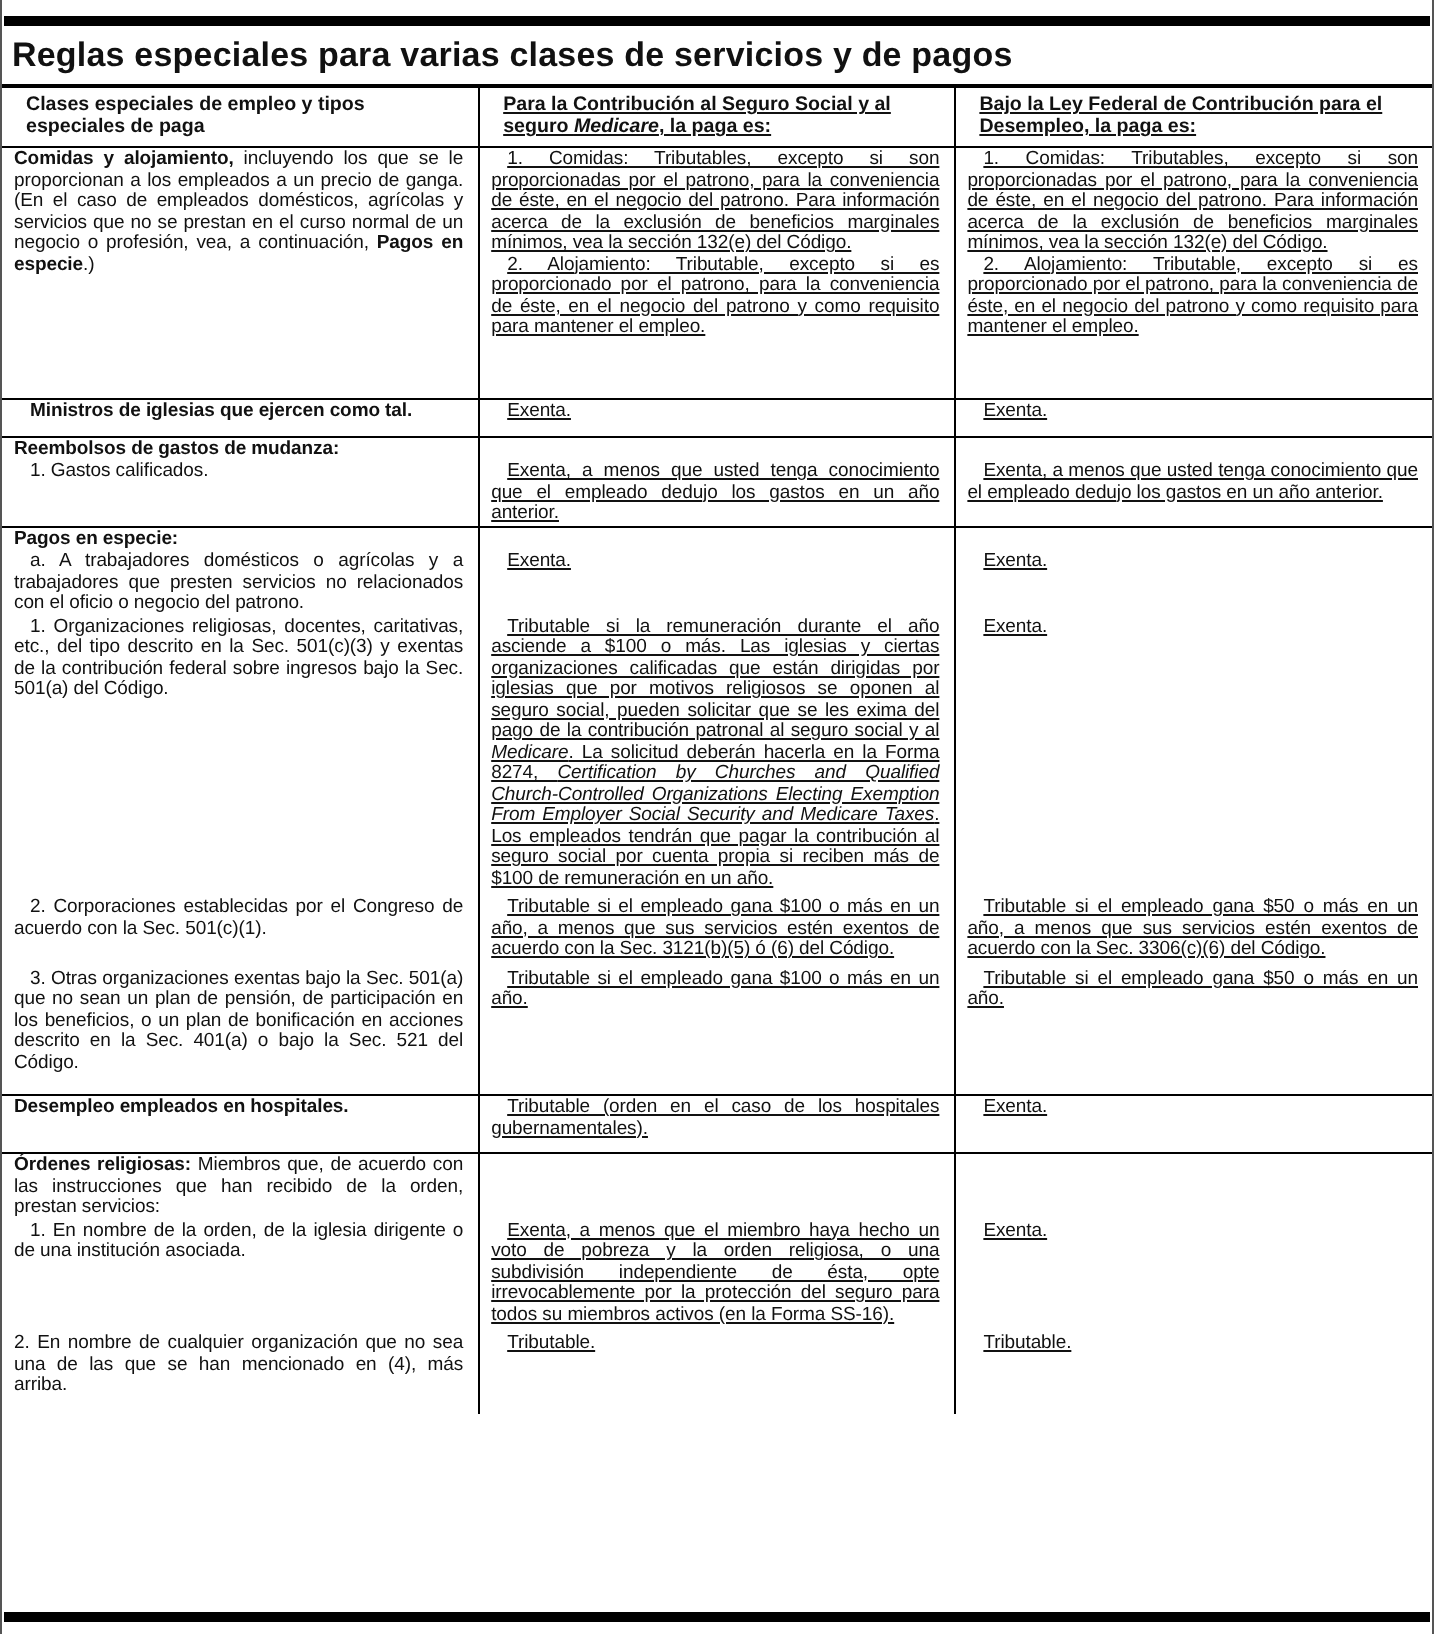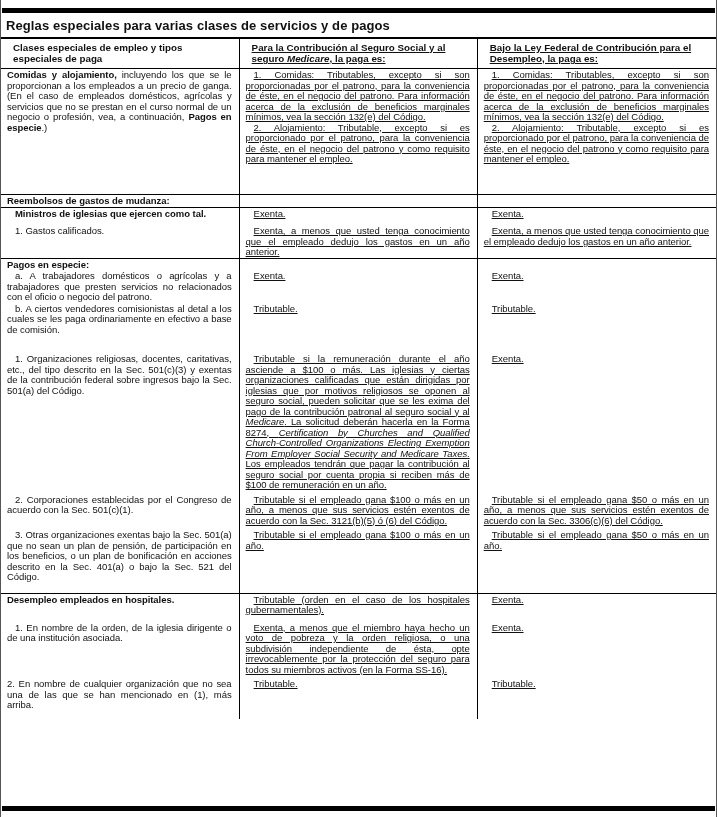--- a/index.html
+++ b/index.html
@@ -13,21 +13,21 @@
     border-left:1px solid #555;
     border-right:1px solid #555;
     padding-top:8px;
     overflow:hidden;
   }
   .bar { height:5px; background:#000; margin:0 1px; }
   .bar-bottom { position:absolute; left:1px; right:1px; bottom:6px; height:5px; background:#000; }
   .title {
     margin:0;
     padding:5px 4px 4px 5px;
-    font-size:13px; font-weight:bold; letter-spacing:0.1px;
+    font-size:17px; font-weight:bold; letter-spacing:0.1px;
     border-bottom:2px solid #000;
   }
   table.rules { width:100%; border-collapse:collapse; table-layout:fixed; }
   th {
     font-size:9.8px; font-weight:bold; line-height:11px;
     text-align:left; vertical-align:top;
     padding:3px 12px 4px 12px;
     border-bottom:1.5px solid #000;
   }
   td {
@@ -78,141 +78,137 @@
         <td>
           <p class="para ind"><span>1. Comidas: Tributables, excepto si son proporcionadas por el patrono, para la conveniencia de éste, en el negocio del patrono. Para información acerca de la exclusión de beneficios marginales mínimos, vea la sección 132(e) del Código.</span></p>
           <p class="para ind"><span>2. Alojamiento: Tributable, excepto si es proporcionado por el patrono, para la conveniencia de éste, en el negocio del patrono y como requisito para mantener el empleo.</span></p>
         </td>
         <td>
           <p class="para ind"><span>1. Comidas: Tributables, excepto si son proporcionadas por el patrono, para la conveniencia de éste, en el negocio del patrono. Para información acerca de la exclusión de beneficios marginales mínimos, vea la sección 132(e) del Código.</span></p>
           <p class="para ind"><span>2. Alojamiento: Tributable, excepto si es proporcionado por el patrono, para la conveniencia de éste, en el negocio del patrono y como requisito para mantener el empleo.</span></p>
         </td>
       </tr>
 
+      <tr class="sec pb6">
+        <td>
+          <p class="para ind"><span class="b">Ministros de iglesias que ejercen como tal.</span></p>
+        </td>
+        <td>
+          <p class="para ind"><span>Exenta.</span></p>
+        </td>
+        <td>
+          <p class="para ind"><span>Exenta.</span></p>
+        </td>
+      </tr>
+
       <tr class="sec">
         <td>
           <p class="para"><span class="b">Reembolsos de gastos de mudanza:</span></p>
         </td>
         <td></td>
         <td></td>
       </tr>
+      <tr>
+        <td>
+          <p class="para ind"><span>1. Gastos calificados.</span></p>
+        </td>
+        <td>
+          <p class="para ind"><span>Exenta, a menos que usted tenga conocimiento que el empleado dedujo los gastos en un año anterior.</span></p>
+        </td>
+        <td>
+          <p class="para ind"><span>Exenta, a menos que usted tenga conocimiento que el empleado dedujo los gastos en un año anterior.</span></p>
+        </td>
+      </tr>
+
+      <tr class="sec">
+        <td>
+          <p class="para"><span class="b">Pagos en especie:</span></p>
+        </td>
+        <td></td>
+        <td></td>
+      </tr>
+      <tr>
+        <td>
+          <p class="para ind"><span>a. A trabajadores domésticos o agrícolas y a trabajadores que presten servicios no relacionados con el oficio o negocio del patrono.</span></p>
+        </td>
+        <td>
+          <p class="para ind"><span>Exenta.</span></p>
+        </td>
+        <td>
+          <p class="para ind"><span>Exenta.</span></p>
+        </td>
+      </tr>
+
+      <tr>
+        <td>
+          <p class="para ind"><span>1. Organizaciones religiosas, docentes, caritativas, etc., del tipo descrito en la Sec. 501(c)(3) y exentas de la contribución federal sobre ingresos bajo la Sec. 501(a) del Código.</span></p>
+        </td>
+        <td>
+          <p class="para ind"><span>Tributable si la remuneración durante el año asciende a $100 o más. Las iglesias y ciertas organizaciones calificadas que están dirigidas por iglesias que por motivos religiosos se oponen al seguro social, pueden solicitar que se les exima del pago de la contribución patronal al seguro social y al </span><span class="i">Medicare</span><span>. La solicitud deberán hacerla en la Forma 8274, </span><span class="i">Certification by Churches and Qualified Church-Controlled Organizations Electing Exemption From Employer Social Security and Medicare Taxes</span><span>. Los empleados tendrán que pagar la contribución al seguro social por cuenta propia si reciben más de $100 de remuneración en un año.</span></p>
+        </td>
+        <td>
+          <p class="para ind"><span>Exenta.</span></p>
+        </td>
+      </tr>
+      <tr class="gap">
+        <td>
+          <p class="para ind"><span>2. Corporaciones establecidas por el Congreso de acuerdo con la Sec. 501(c)(1).</span></p>
+        </td>
+        <td>
+          <p class="para ind"><span>Tributable si el empleado gana $100 o más en un año, a menos que sus servicios estén exentos de acuerdo con la Sec. 3121(b)(5) ó (6) del Código.</span></p>
+        </td>
+        <td>
+          <p class="para ind"><span>Tributable si el empleado gana $50 o más en un año, a menos que sus servicios estén exentos de acuerdo con la Sec. 3306(c)(6) del Código.</span></p>
+        </td>
+      </tr>
+      <tr class="gap pb10">
+        <td>
+          <p class="para ind"><span>3. Otras organizaciones exentas bajo la Sec. 501(a) que no sean un plan de pensión, de participación en los beneficios, o un plan de bonificación en acciones descrito en la Sec. 401(a) o bajo la Sec. 521 del Código.</span></p>
+        </td>
+        <td>
+          <p class="para ind"><span>Tributable si el empleado gana $100 o más en un año.</span></p>
+        </td>
+        <td>
+          <p class="para ind"><span>Tributable si el empleado gana $50 o más en un año.</span></p>
+        </td>
+      </tr>
 
       <tr class="sec pb6">
         <td>
-          <p class="para ind"><span class="b">Ministros de iglesias que ejercen como tal.</span></p>
-        </td>
-        <td>
-          <p class="para ind"><span>Exenta.</span></p>
-        </td>
-        <td>
-          <p class="para ind"><span>Exenta.</span></p>
-        </td>
-      </tr>
-      <tr>
-        <td>
-          <p class="para ind"><span>1. Gastos calificados.</span></p>
-        </td>
-        <td>
-          <p class="para ind"><span>Exenta, a menos que usted tenga conocimiento que el empleado dedujo los gastos en un año anterior.</span></p>
-        </td>
-        <td>
-          <p class="para ind"><span>Exenta, a menos que usted tenga conocimiento que el empleado dedujo los gastos en un año anterior.</span></p>
+          <p class="para"><span class="b">Desempleo empleados en hospitales.</span></p>
+        </td>
+        <td>
+          <p class="para ind"><span>Tributable (orden en el caso de los hospitales gubernamentales).</span></p>
+        </td>
+        <td>
+          <p class="para ind"><span>Exenta.</span></p>
         </td>
       </tr>
 
       <tr class="sec">
         <td>
-          <p class="para"><span class="b">Pagos en especie:</span></p>
-        </td>
-        <td></td>
-        <td></td>
-      </tr>
-      <tr>
-        <td>
-          <p class="para ind"><span>a. A trabajadores domésticos o agrícolas y a trabajadores que presten servicios no relacionados con el oficio o negocio del patrono.</span></p>
-        </td>
-        <td>
-          <p class="para ind"><span>Exenta.</span></p>
-        </td>
-        <td>
-          <p class="para ind"><span>Exenta.</span></p>
-        </td>
-      </tr>
-      <tr class="pb18">
-        <td>
-          <p class="para ind"><span>b. A ciertos vendedores comisionistas al detal a los cuales se les paga ordinariamente en efectivo a base de comisión.</span></p>
-        </td>
-        <td>
-          <p class="para ind"><span>Tributable.</span></p>
-        </td>
-        <td>
-          <p class="para ind"><span>Tributable.</span></p>
-        </td>
-      </tr>
-
-      <tr>
-        <td>
-          <p class="para ind"><span>1. Organizaciones religiosas, docentes, caritativas, etc., del tipo descrito en la Sec. 501(c)(3) y exentas de la contribución federal sobre ingresos bajo la Sec. 501(a) del Código.</span></p>
-        </td>
-        <td>
-          <p class="para ind"><span>Tributable si la remuneración durante el año asciende a $100 o más. Las iglesias y ciertas organizaciones calificadas que están dirigidas por iglesias que por motivos religiosos se oponen al seguro social, pueden solicitar que se les exima del pago de la contribución patronal al seguro social y al </span><span class="i">Medicare</span><span>. La solicitud deberán hacerla en la Forma 8274, </span><span class="i">Certification by Churches and Qualified Church-Controlled Organizations Electing Exemption From Employer Social Security and Medicare Taxes</span><span>. Los empleados tendrán que pagar la contribución al seguro social por cuenta propia si reciben más de $100 de remuneración en un año.</span></p>
-        </td>
-        <td>
-          <p class="para ind"><span>Exenta.</span></p>
-        </td>
-      </tr>
-      <tr class="gap">
-        <td>
-          <p class="para ind"><span>2. Corporaciones establecidas por el Congreso de acuerdo con la Sec. 501(c)(1).</span></p>
-        </td>
-        <td>
-          <p class="para ind"><span>Tributable si el empleado gana $100 o más en un año, a menos que sus servicios estén exentos de acuerdo con la Sec. 3121(b)(5) ó (6) del Código.</span></p>
-        </td>
-        <td>
-          <p class="para ind"><span>Tributable si el empleado gana $50 o más en un año, a menos que sus servicios estén exentos de acuerdo con la Sec. 3306(c)(6) del Código.</span></p>
-        </td>
-      </tr>
-      <tr class="gap pb10">
-        <td>
-          <p class="para ind"><span>3. Otras organizaciones exentas bajo la Sec. 501(a) que no sean un plan de pensión, de participación en los beneficios, o un plan de bonificación en acciones descrito en la Sec. 401(a) o bajo la Sec. 521 del Código.</span></p>
-        </td>
-        <td>
-          <p class="para ind"><span>Tributable si el empleado gana $100 o más en un año.</span></p>
-        </td>
-        <td>
-          <p class="para ind"><span>Tributable si el empleado gana $50 o más en un año.</span></p>
-        </td>
-      </tr>
-
-      <tr class="sec pb6">
-        <td>
-          <p class="para"><span class="b">Desempleo empleados en hospitales.</span></p>
-        </td>
-        <td>
-          <p class="para ind"><span>Tributable (orden en el caso de los hospitales gubernamentales).</span></p>
-        </td>
-        <td>
-          <p class="para ind"><span>Exenta.</span></p>
-        </td>
-      </tr>
-
+          <p class="para"><span class="b">Órdenes religiosas:</span><span> Miembros que, de acuerdo con las instrucciones que han recibido de la orden, prestan servicios:</span></p>
+        </td>
+        <td></td>
+        <td></td>
+      </tr>
       <tr>
         <td>
           <p class="para ind"><span>1. En nombre de la orden, de la iglesia dirigente o de una institución asociada.</span></p>
         </td>
         <td>
           <p class="para ind"><span>Exenta, a menos que el miembro haya hecho un voto de pobreza y la orden religiosa, o una subdivisión independiente de ésta, opte irrevocablemente por la protección del seguro para todos su miembros activos (en la Forma SS-16).</span></p>
         </td>
         <td>
           <p class="para ind"><span>Exenta.</span></p>
         </td>
       </tr>
       <tr class="gap pb8">
         <td>
-          <p class="para"><span>2. En nombre de cualquier organización que no sea una de las que se han mencionado en (1), más arriba.</span></p>
+          <p class="para"><span>2. En nombre de cualquier organización que no sea una de las que se han mencionado en (4), más arriba.</span></p>
         </td>
         <td>
           <p class="para ind"><span>Tributable.</span></p>
         </td>
         <td>
           <p class="para ind"><span>Tributable.</span></p>
         </td>
       </tr>
 
     </tbody>

